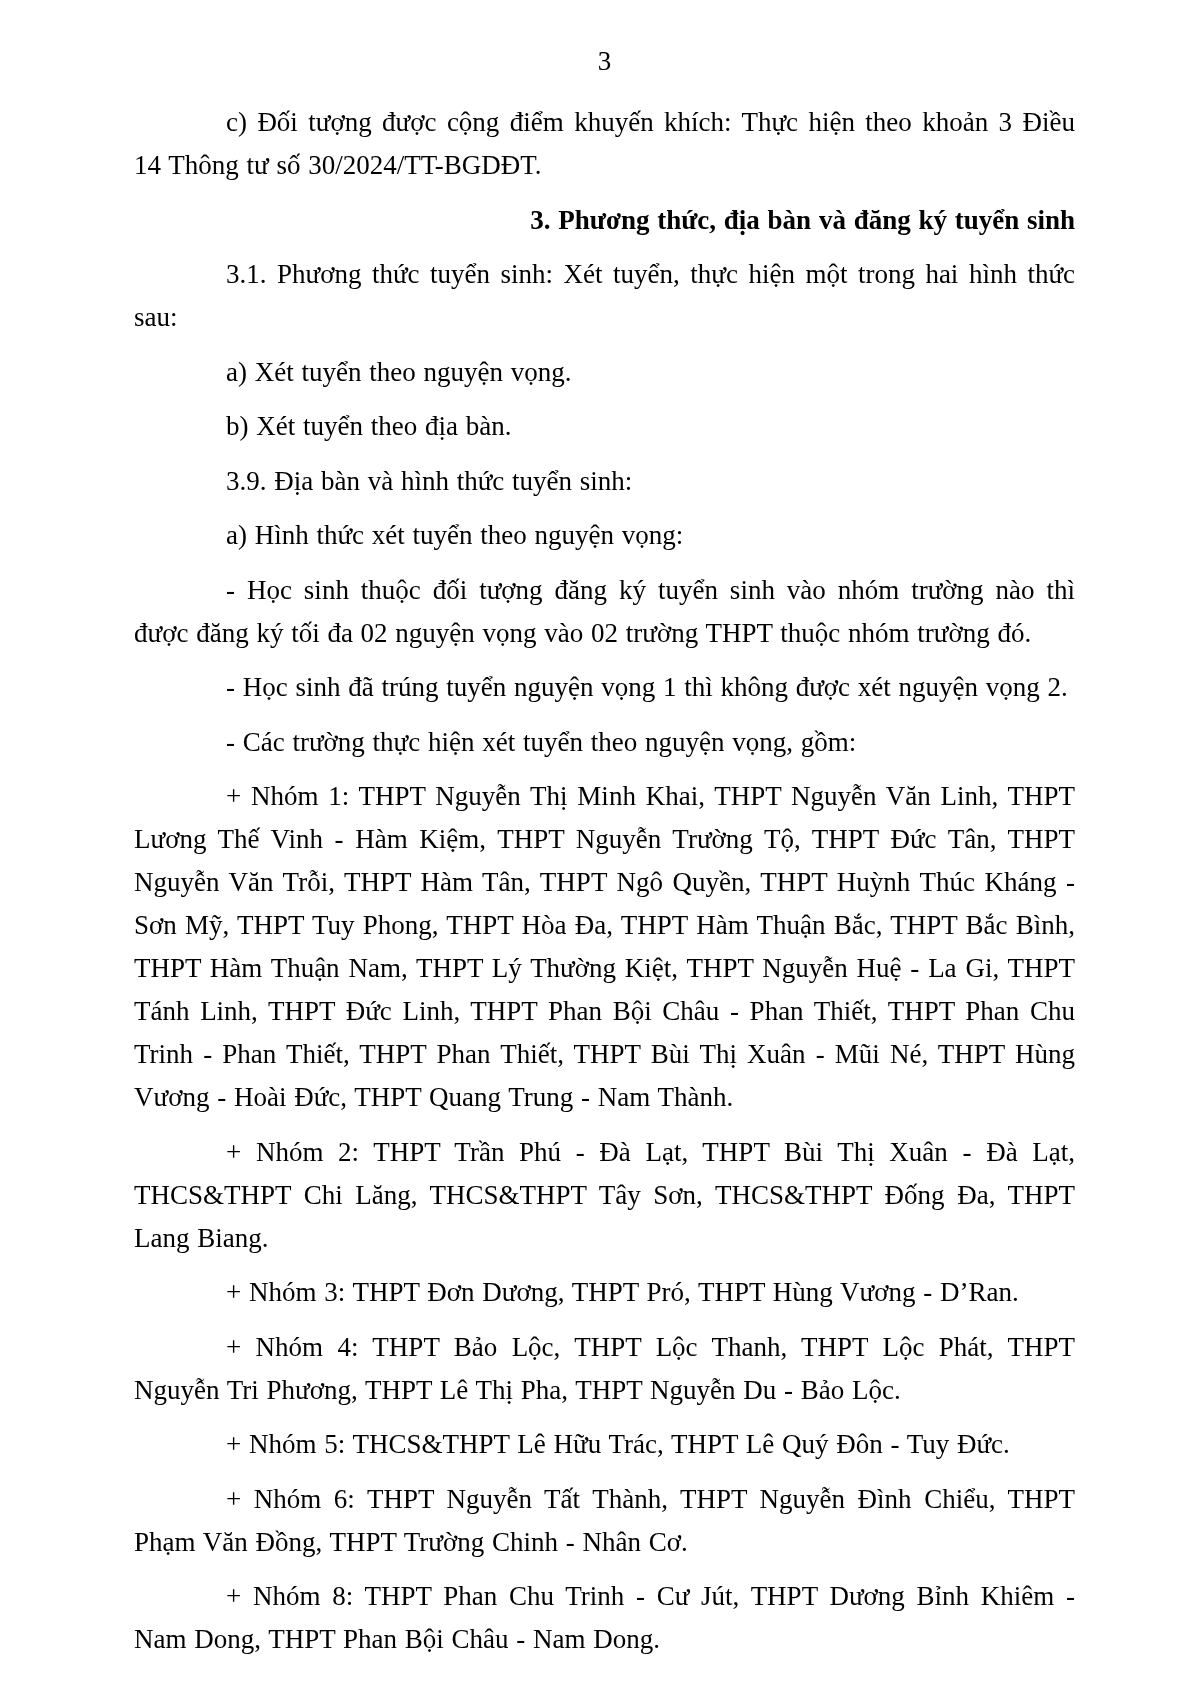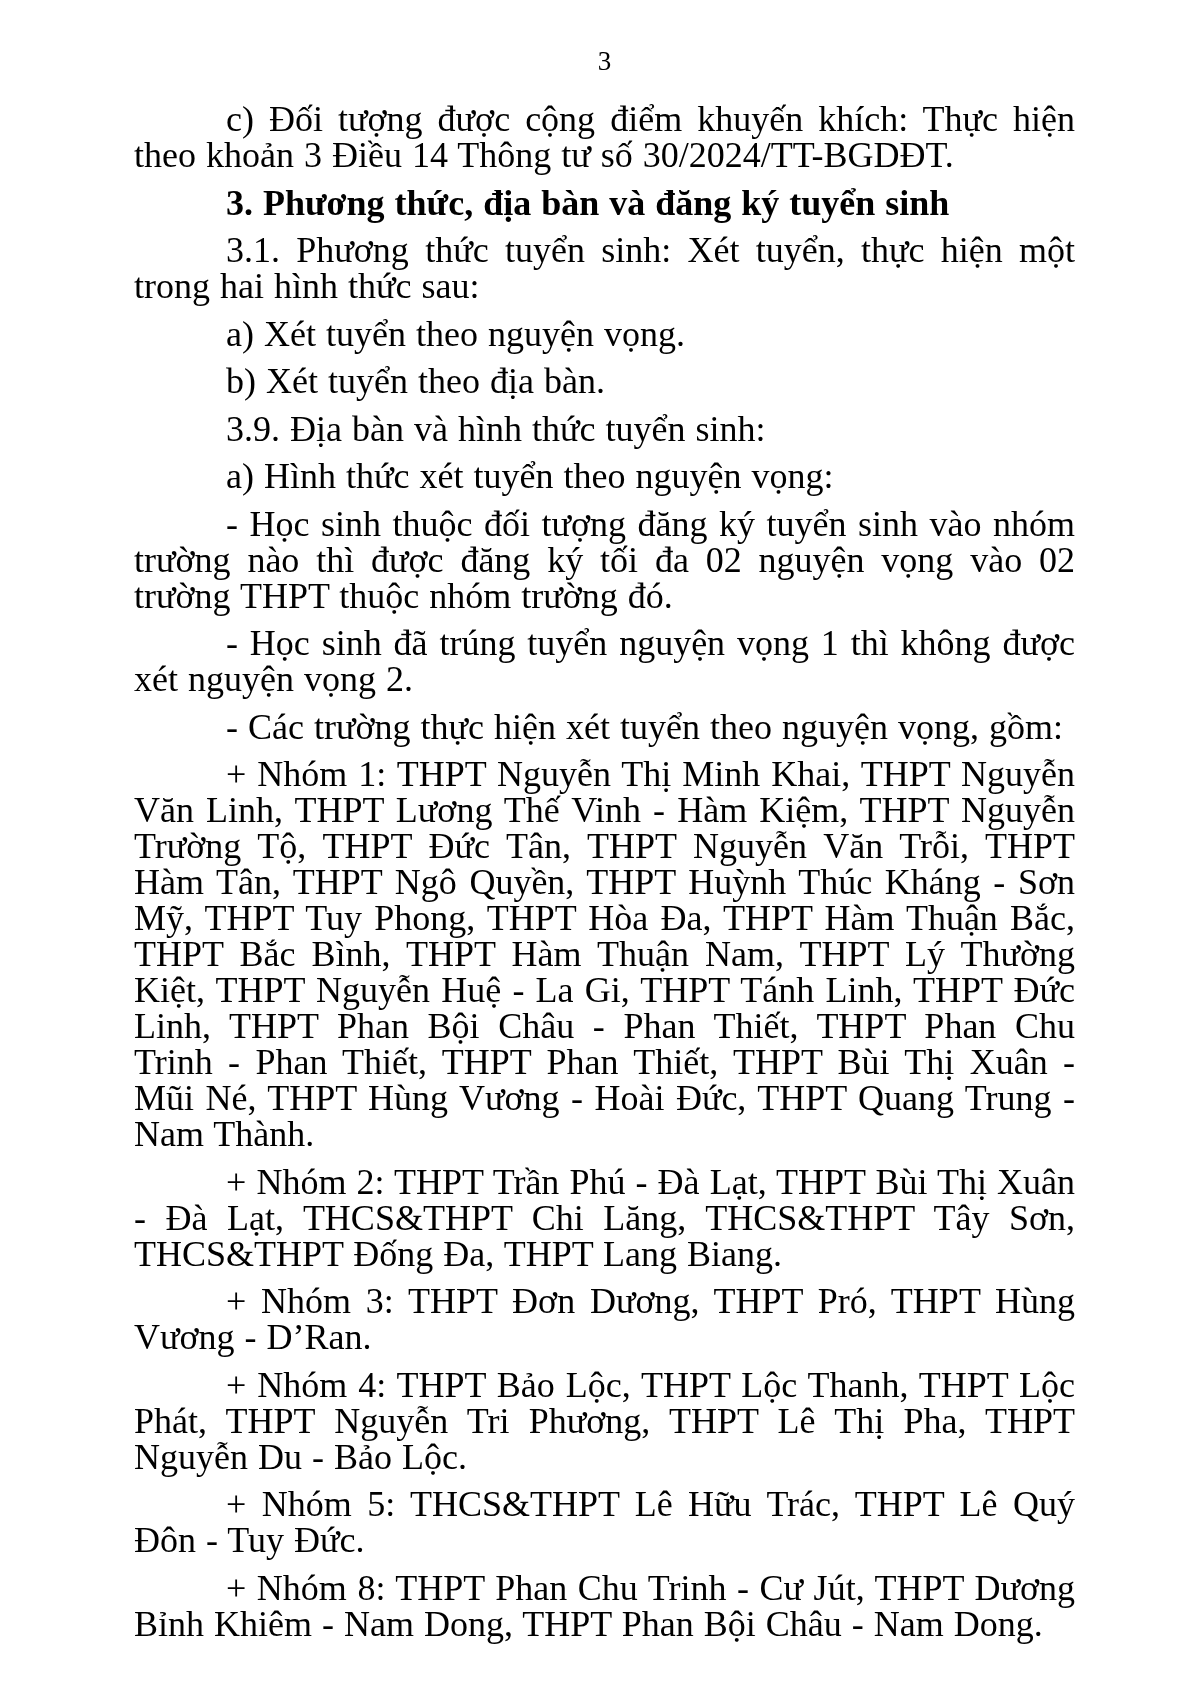--- a/index.html
+++ b/index.html
@@ -19,30 +19,30 @@
     padding: 46px 116px 40px 134px;
     overflow: hidden;
   }
   .page-number {
     text-align: center;
     font-size: 27px;
     line-height: 31px;
     margin: 0 0 24px 0;
   }
   .para {
-    font-size: 36px;
-    line-height: 36px;
+    font-size: 27px;
+    line-height: 43px;
     text-align: justify;
     text-indent: 92px;
     margin: 0 0 11.5px 0;
     word-spacing: 1px;
   }
   .para.bold {
     font-weight: bold;
-    text-align: left;
+    text-align: right;
   }
 </style>
 </head>
 <body>
 
 <div class="page">
   <div class="page-number">3</div>
 
   <p class="para">c) Đối tượng được cộng điểm khuyến khích: Thực hiện theo khoản 3 Điều 14 Thông tư số 30/2024/TT-BGDĐT.</p>
   <p class="para bold">3. Phương thức, địa bàn và đăng ký tuyển sinh</p>
@@ -52,14 +52,15 @@
   <p class="para">3.9. Địa bàn và hình thức tuyển sinh:</p>
   <p class="para">a) Hình thức xét tuyển theo nguyện vọng:</p>
   <p class="para">- Học sinh thuộc đối tượng đăng ký tuyển sinh vào nhóm trường nào thì được đăng ký tối đa 02 nguyện vọng vào 02 trường THPT thuộc nhóm trường đó.</p>
   <p class="para">- Học sinh đã trúng tuyển nguyện vọng 1 thì không được xét nguyện vọng 2.</p>
   <p class="para">- Các trường thực hiện xét tuyển theo nguyện vọng, gồm:</p>
   <p class="para">+ Nhóm 1: THPT Nguyễn Thị Minh Khai, THPT Nguyễn Văn Linh, THPT Lương Thế Vinh - Hàm Kiệm, THPT Nguyễn Trường Tộ, THPT Đức Tân, THPT Nguyễn Văn Trỗi, THPT Hàm Tân, THPT Ngô Quyền, THPT Huỳnh Thúc Kháng - Sơn Mỹ, THPT Tuy Phong, THPT Hòa Đa, THPT Hàm Thuận Bắc, THPT Bắc Bình, THPT Hàm Thuận Nam, THPT Lý Thường Kiệt, THPT Nguyễn Huệ - La Gi, THPT Tánh Linh, THPT Đức Linh, THPT Phan Bội Châu - Phan Thiết, THPT Phan Chu Trinh - Phan Thiết, THPT Phan Thiết, THPT Bùi Thị Xuân - Mũi Né, THPT Hùng Vương - Hoài Đức, THPT Quang Trung - Nam Thành.</p>
   <p class="para">+ Nhóm 2: THPT Trần Phú - Đà Lạt, THPT Bùi Thị Xuân - Đà Lạt, THCS&amp;THPT Chi Lăng, THCS&amp;THPT Tây Sơn, THCS&amp;THPT Đống Đa, THPT Lang Biang.</p>
   <p class="para">+ Nhóm 3: THPT Đơn Dương, THPT Pró, THPT Hùng Vương - D’Ran.</p>
   <p class="para">+ Nhóm 4: THPT Bảo Lộc, THPT Lộc Thanh, THPT Lộc Phát, THPT Nguyễn Tri Phương, THPT Lê Thị Pha, THPT Nguyễn Du - Bảo Lộc.</p>
   <p class="para">+ Nhóm 5: THCS&amp;THPT Lê Hữu Trác, THPT Lê Quý Đôn - Tuy Đức.</p>
+  <p class="para">+ Nhóm 6: THPT Nguyễn Tất Thành, THPT Nguyễn Đình Chiểu, THPT Phạm Văn Đồng, THPT Trường Chinh - Nhân Cơ.</p>
   <p class="para">+ Nhóm 8: THPT Phan Chu Trinh - Cư Jút, THPT Dương Bỉnh Khiêm - Nam Dong, THPT Phan Bội Châu - Nam Dong.</p>
 </div>
 
 </body></html>

